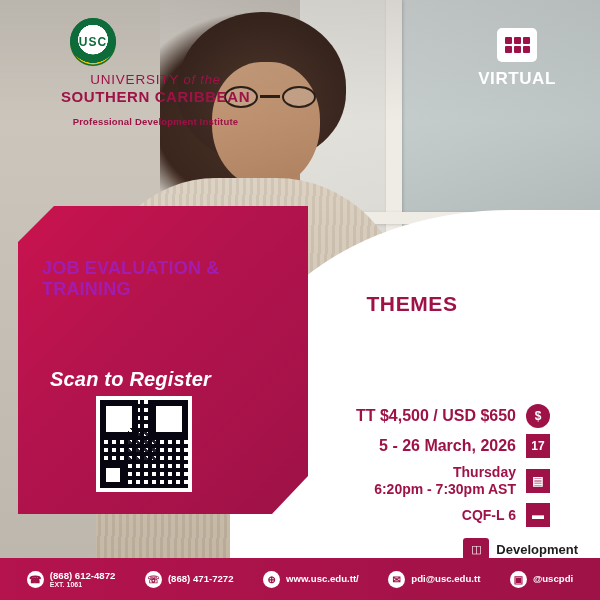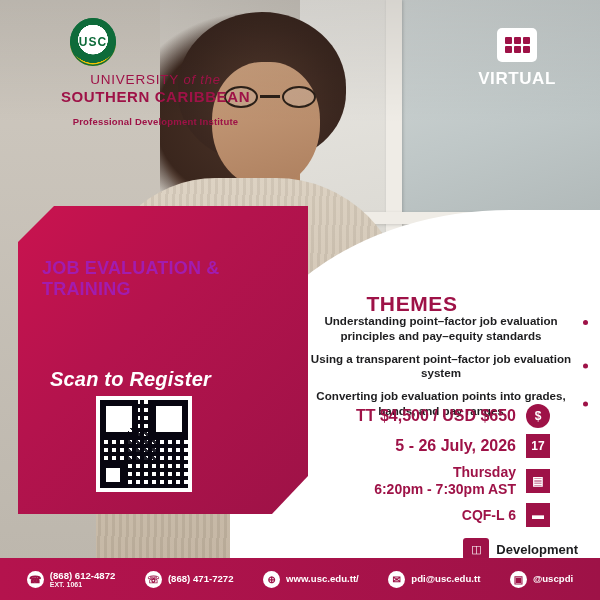--- a/index.html
+++ b/index.html
@@ -357,33 +357,28 @@
   <div class="title">JOB EVALUATION &amp; TRAINING</div>
   <div class="scan-label">Scan to Register</div>
   <div class="qr">
     <div class="qr-inner">
       <div class="qr-eye3"></div>
       <div class="qr-noise"></div>
     </div>
   </div>
 
   <div class="themes-title">THEMES</div>
-  <div class="themes-list">
-    <div class="theme-item first">Understanding point–factor job evaluation principles and pay–equity standards</div>
-    <div class="theme-item">Using a transparent point–factor job evaluation system</div>
-    <div class="theme-item">Converting job evaluation points into grades, bands, and pay ranges</div>
-  </div>
 
   <div class="detail-block">
     <div class="detail-row">
       <div class="detail-text big">TT $4,500 / USD $650</div>
       <div class="detail-icon round">$</div>
     </div>
     <div class="detail-row">
-      <div class="detail-text big">5 - 26 July, 2026</div>
+      <div class="detail-text big">5 - 26 March, 2026</div>
       <div class="detail-icon">17</div>
     </div>
     <div class="detail-row">
       <div>
         <div class="detail-text">Thursday</div>
         <div class="detail-text">6:20pm - 7:30pm AST</div>
       </div>
       <div class="detail-icon">▤</div>
     </div>
     <div class="detail-row">

